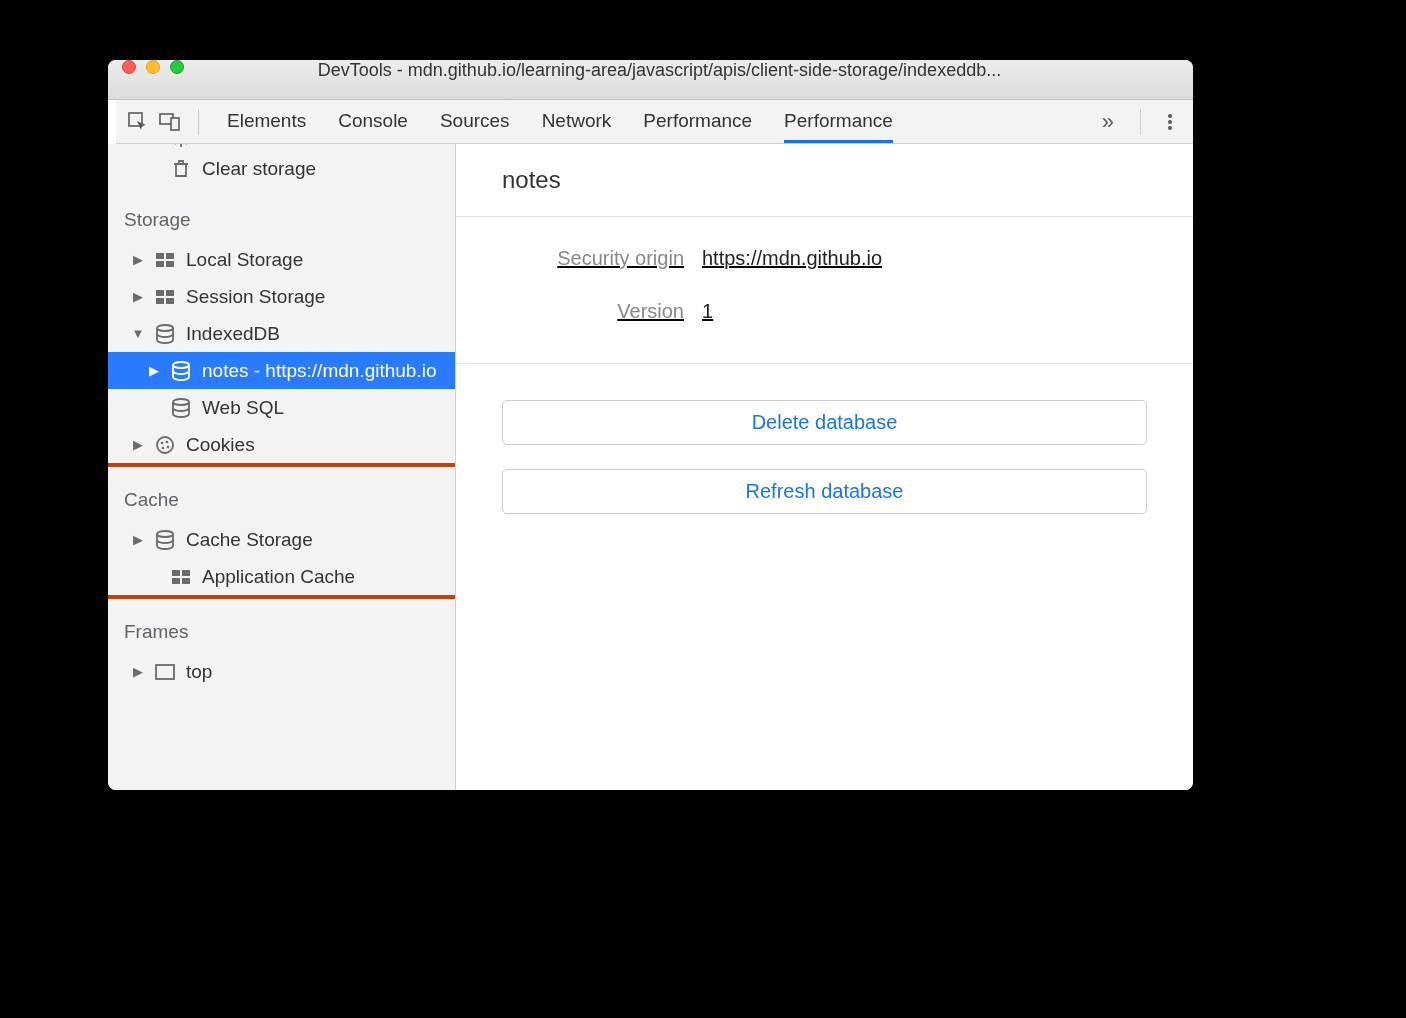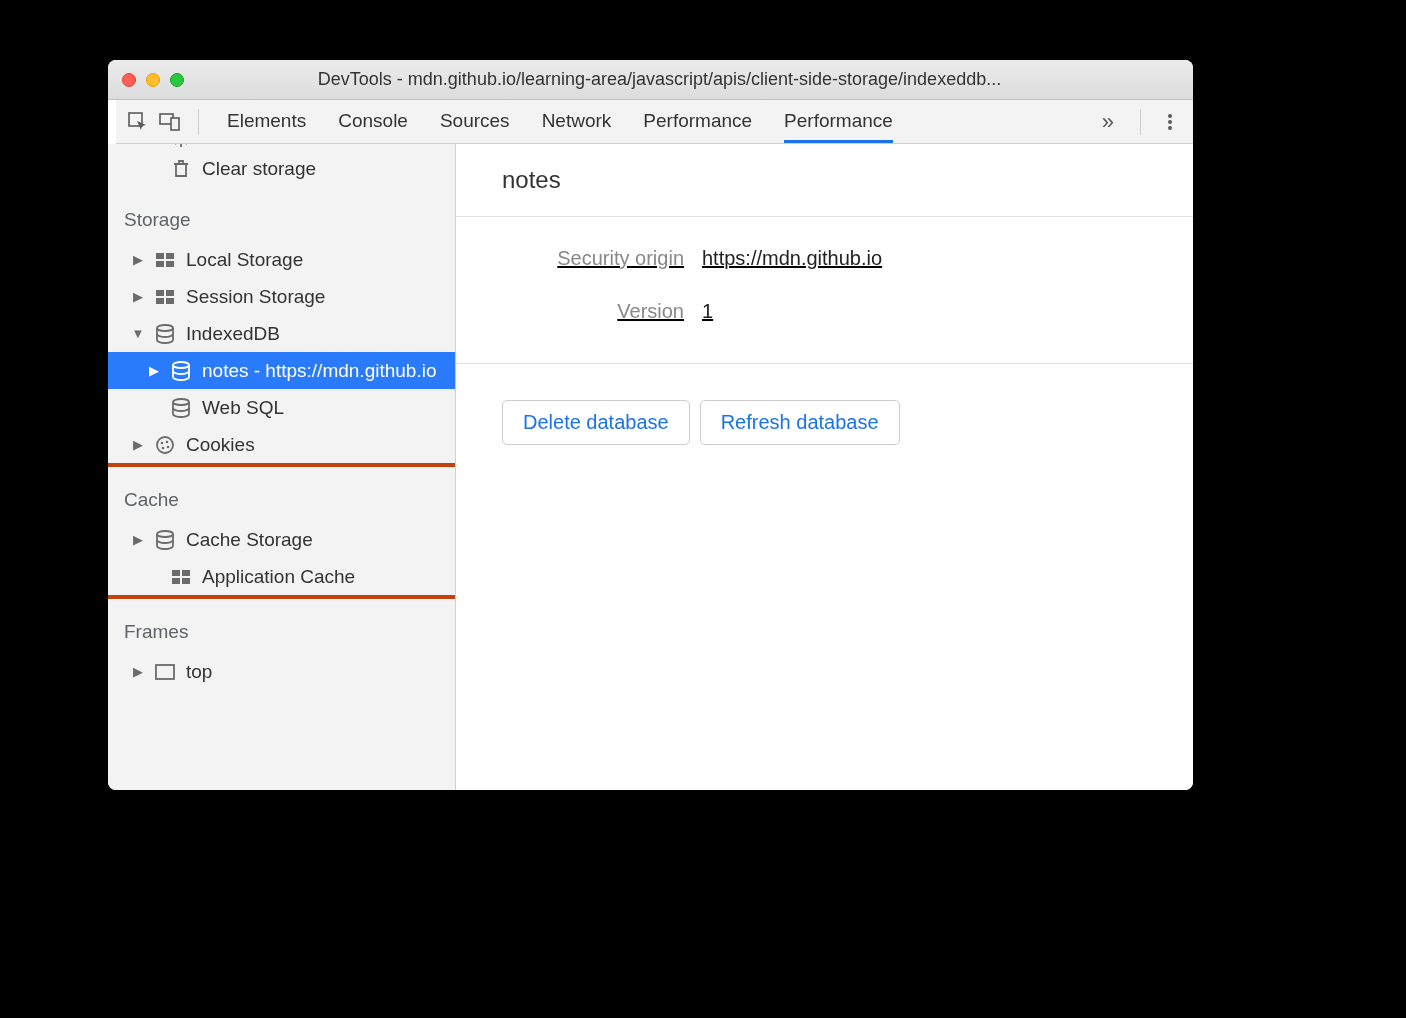--- a/index.html
+++ b/index.html
@@ -23,21 +23,21 @@
     box-shadow: 0 20px 60px rgba(0,0,0,0.5);
     overflow: hidden;
     display: flex;
     flex-direction: column;
   }
   .titlebar {
     height: 40px;
     background: linear-gradient(#ececec, #dcdcdc);
     border-bottom: 1px solid #bfbfbf;
     display: flex;
-    align-items: center;
+    align-items: flex-start;
     padding: 0 14px;
     flex-shrink: 0;
   }
   .traffic-lights { display: flex; gap: 10px; margin-right: 16px; }
   .light { width: 14px; height: 14px; border-radius: 50%; }
   .light.red { background: #ff5f57; border: 0.5px solid #e33e32; }
   .light.yellow { background: #ffbd2e; border: 0.5px solid #e2a100; }
   .light.green { background: #28c940; border: 0.5px solid #17a125; }
   .title-text {
     flex: 1;
@@ -129,21 +129,22 @@
     border-bottom: 1px solid #e2e2e2;
     text-decoration: underline;
   }
   .info-row { display: flex; align-items: baseline; margin-bottom: 30px; font-size: 20px; }
   .info-row:last-child { margin-bottom: 0; }
   .info-label { width: 200px; text-align: right; color: #888; padding-right: 18px; }
   .info-val { color: #222; }
   .actions {
     padding: 36px 46px;
     display: flex;
-    gap: 10px;
+    gap: 24px;
+    flex-direction: column;
   }
   .btn {
     background: #fff;
     border: 1px solid #ccc;
     border-radius: 5px;
     padding: 10px 20px;
     font-size: 20px;
     color: #1a73e8;
     cursor: pointer;
   }

